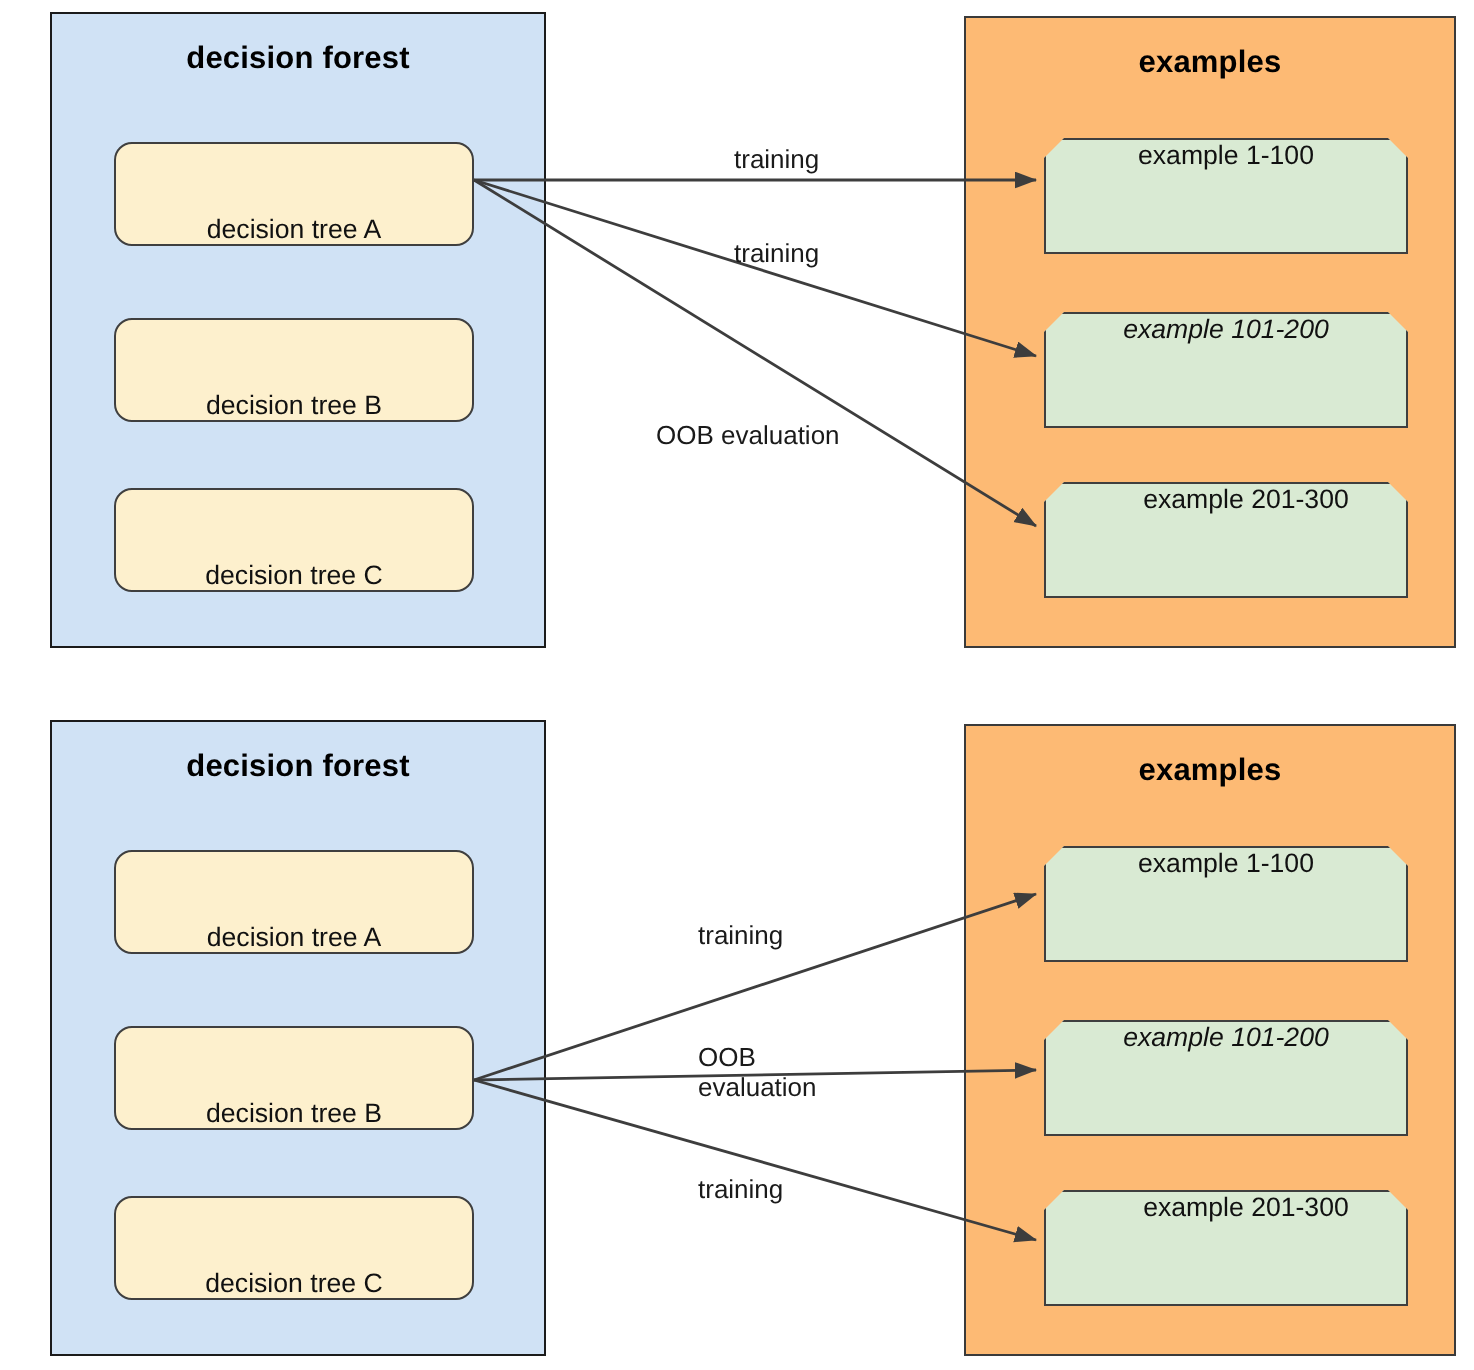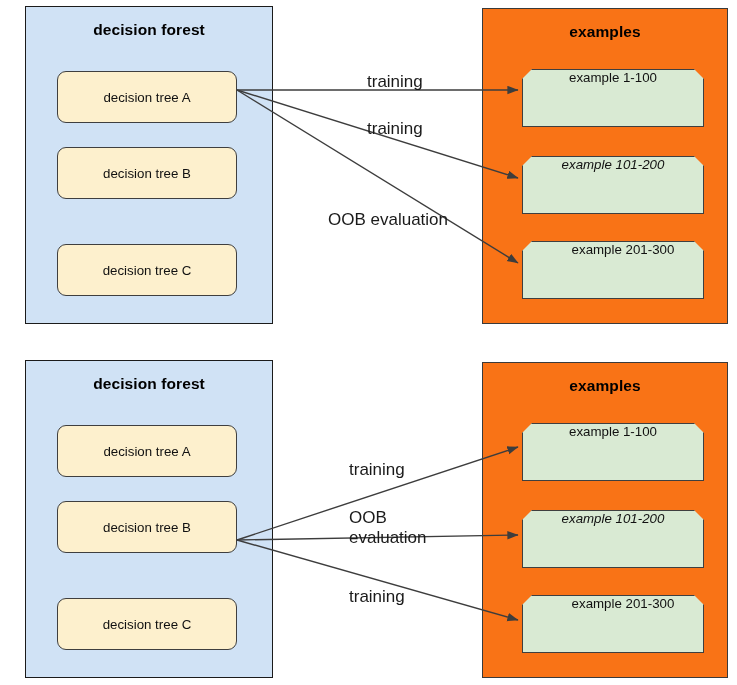--- a/index.html
+++ b/index.html
@@ -40,21 +40,21 @@
     background: #d0e2f5;
     border: 1.6px solid #1b1b1b;
     box-sizing: border-box;
   }
   .examples-box {
     position: absolute;
     left: 467px;
     top: 8px;
     width: 246px;
     height: 316px;
-    background: #f97316;
+    background: #fdba74;
     border: 1.6px solid #3a3a3a;
     box-sizing: border-box;
   }
   .panel-title {
     position: absolute;
     left: 0;
     top: 14px;
     width: 100%;
     text-align: center;
     font-size: 15.5px;
@@ -66,27 +66,27 @@
   .tree-node {
     position: absolute;
     left: 31px;
     width: 180px;
     height: 52px;
     background: #fdf0cd;
     border: 1.3px solid #3f3f3f;
     border-radius: 9px;
     box-sizing: border-box;
     display: flex;
-    align-items: center;
+    align-items: flex-end;
     justify-content: center;
     font-size: 13.3px;
     color: #111111;
   }
   .tree-a { top: 64px; }
-  .tree-b { top: 140px; }
+  .tree-b { top: 152px; }
   .tree-c { top: 237px; }
 
   .example-node {
     position: absolute;
     left: 39px;
     width: 182px;
     height: 58px;
     box-sizing: border-box;
     display: flex;
     align-items: flex-start;
@@ -110,21 +110,21 @@
     height: 330px;
     pointer-events: none;
   }
   .edge-line {
     stroke: #3d3d3d;
     stroke-width: 1.4;
     fill: none;
   }
   .edge-label {
     position: absolute;
-    font-size: 17px;
+    font-size: 13px;
     color: #1a1a1a;
     white-space: pre;
     line-height: 1.18;
   }
 </style>
 </head>
 <body>
 
 <div class="diagram">
 
@@ -209,17 +209,17 @@
         <marker id="arrow-bot" markerWidth="9" markerHeight="9" refX="7.6" refY="3" orient="auto" markerUnits="strokeWidth">
           <path d="M0,0 L8,3 L0,6 z" fill="#3d3d3d"></path>
         </marker>
       </defs>
       <path class="edge-line" d="M 222,186 L 503,93" marker-end="url(#arrow-bot)"></path>
       <path class="edge-line" d="M 222,186 L 503,181" marker-end="url(#arrow-bot)"></path>
       <path class="edge-line" d="M 222,186 L 503,266" marker-end="url(#arrow-bot)"></path>
     </svg>
 
     <div class="edge-label" style="left:334px; top:106px;">training</div>
-    <div class="edge-label" style="left:334px; top:154px;"><span>OOB</span><br><span>evaluation</span></div>
+    <div class="edge-label" style="left:334px; top:167px;"><span>OOB</span><br><span>evaluation</span></div>
     <div class="edge-label" style="left:334px; top:233px;">training</div>
   </div>
 
 </div>
 
 </body></html>

